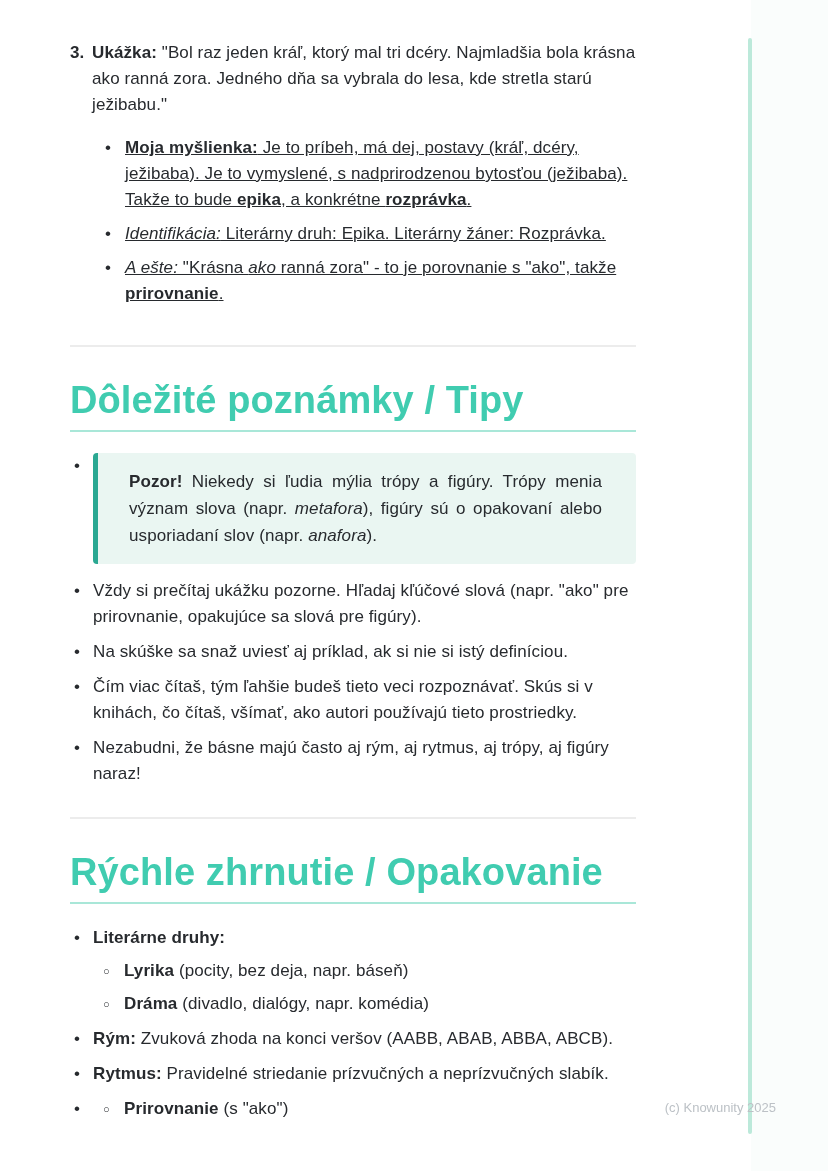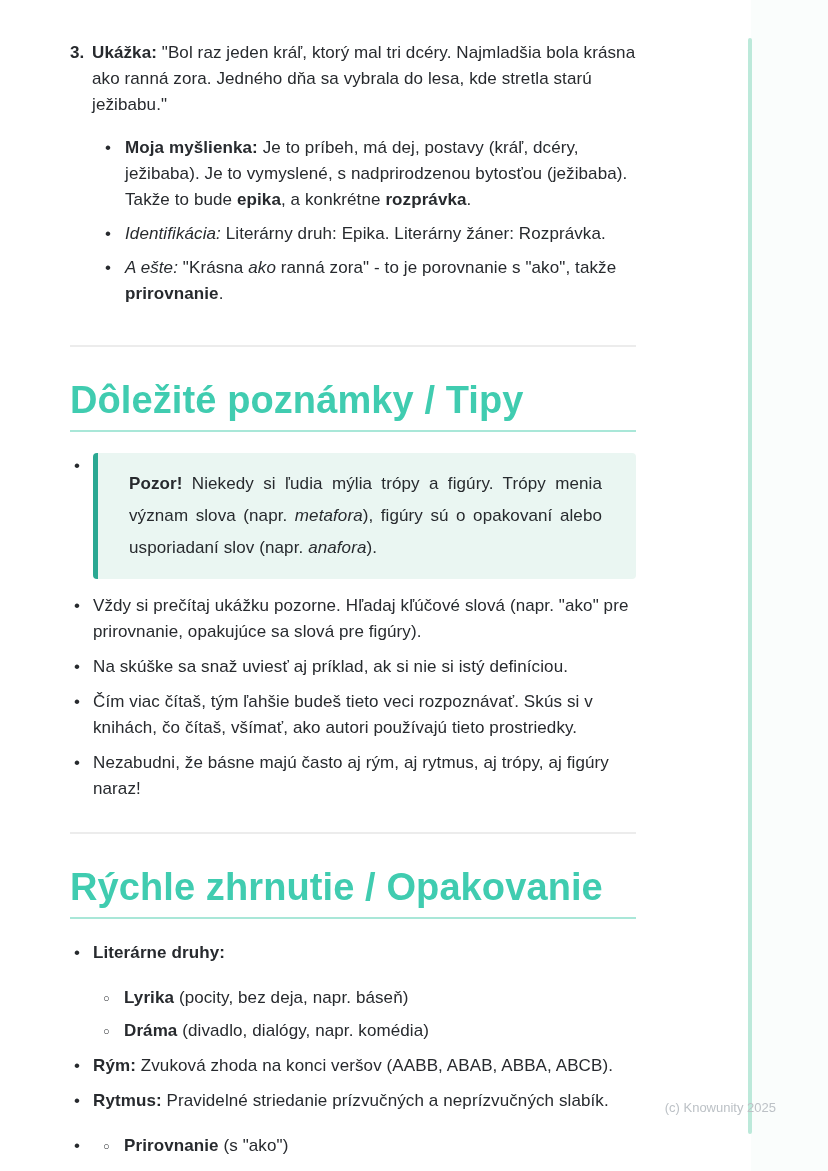--- a/index.html
+++ b/index.html
@@ -49,38 +49,38 @@
   p { margin: 0; }
 
   
   .numbered-item { display: flex; }
   .item-number { flex: none; width: 22px; font-weight: 700; }
   .item-body { flex: 1; }
 
   ul { list-style: none; margin: 0; padding: 0; }
   li { position: relative; }
 
-  .bullets-nested { margin-top: 17px; }
+  .bullets-nested { margin-top: 17px; text-decoration: underline; }
   .bullets-nested > li { padding-left: 33px; margin: 8px 0; }
   .bullets-nested > li::before {
     content: "\2022";
     position: absolute;
     left: 13px;
     top: 0;
   }
 
   .bullets-top > li { padding-left: 23px; margin: 9px 0; }
   .bullets-top > li::before {
     content: "\2022";
     position: absolute;
     left: 4px;
     top: 0;
   }
 
-  .sub-bullets { margin-top: 19px; }
+  .sub-bullets { margin-top: 7px; }
   .sub-bullets > li { padding-left: 31px; margin: 7px 0; }
   .sub-bullets > li::before {
     content: "\25CB";
     position: absolute;
     left: 10px;
     top: 0;
     font-size: 11px;
   }
 
   .divider {
@@ -98,21 +98,21 @@
     border-bottom: 2px solid var(--accent_soft, #a9e7d8);
   }
 
   .callout-item { margin-bottom: 14px !important; }
   .callout {
     background: var(--callout_bg, #eaf6f2);
     border-left: 5px solid var(--accent_dark, #2aa892);
     border-radius: 4px;
     padding: 15px 34px 15px 31px;
     text-align: justify;
-    line-height: 32px;
+    line-height: 27px;
   }
 
   .footer {
     position: absolute;
     top: 1100px;
     right: 52px;
     font-size: 13px;
     line-height: 16px;
     color: var(--muted, #bcc1c6);
     z-index: 2;

